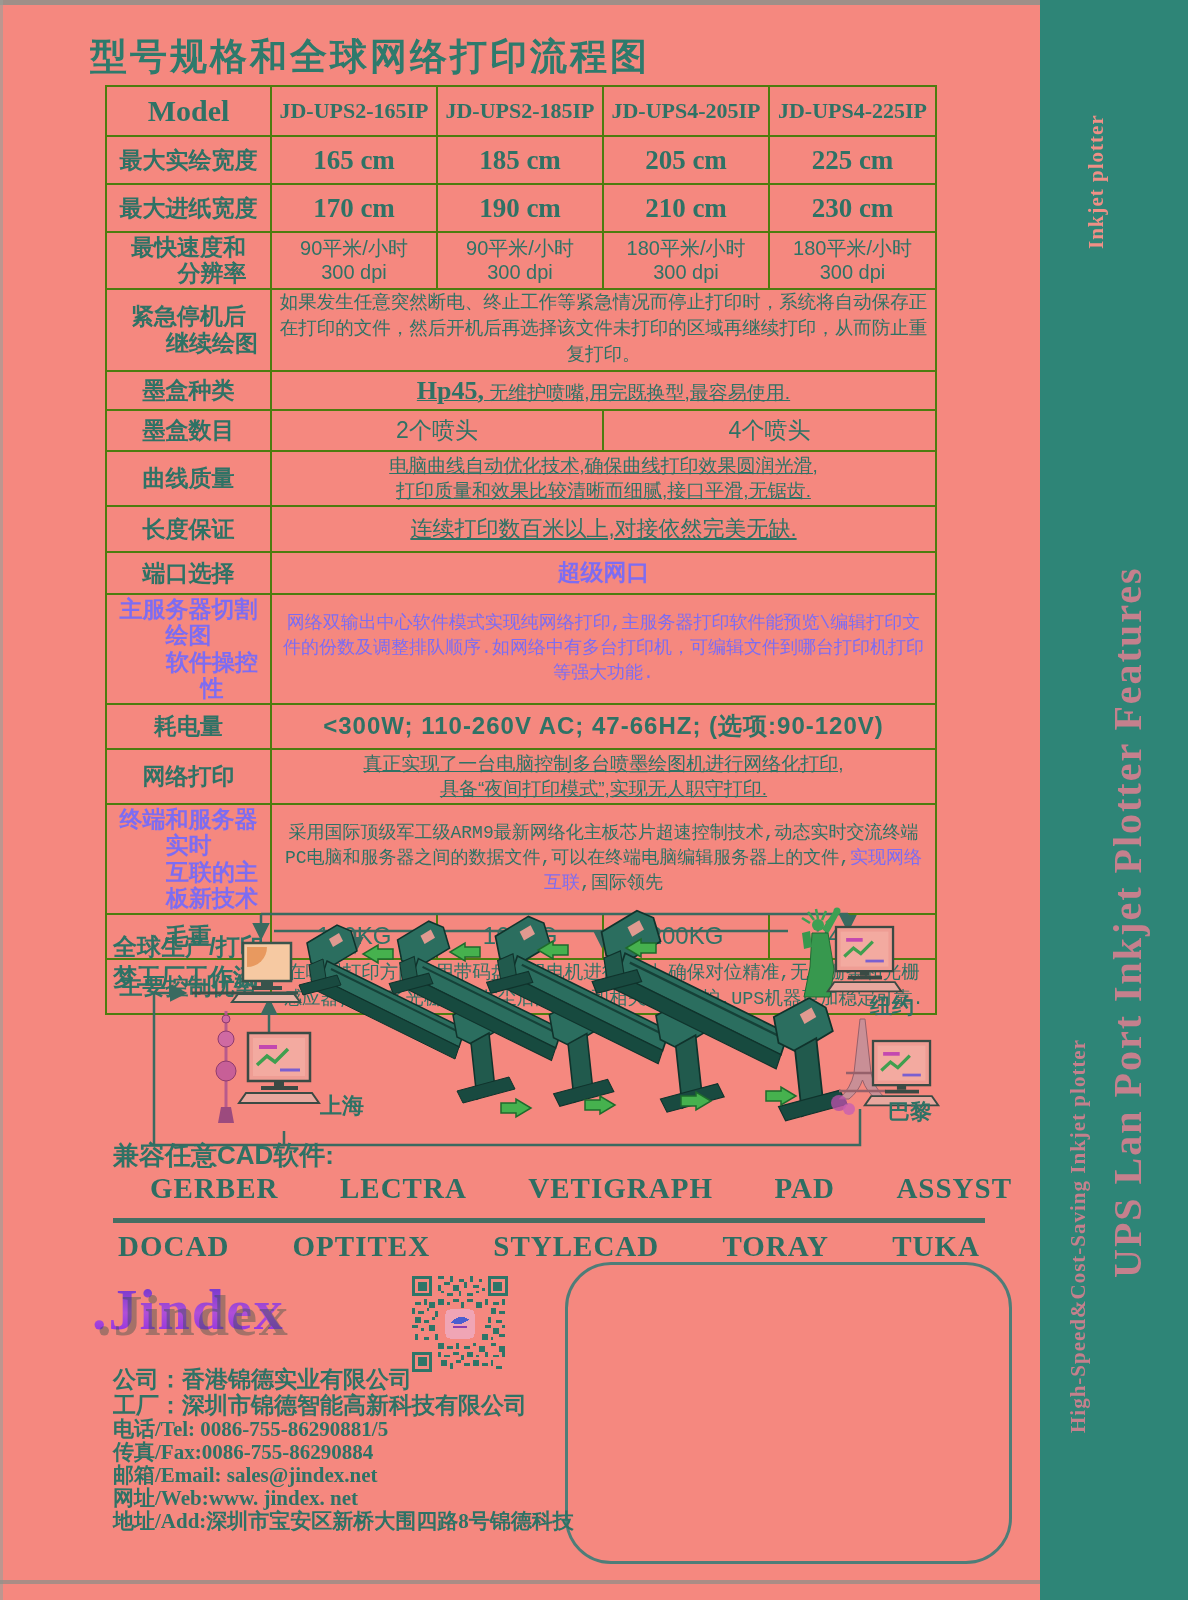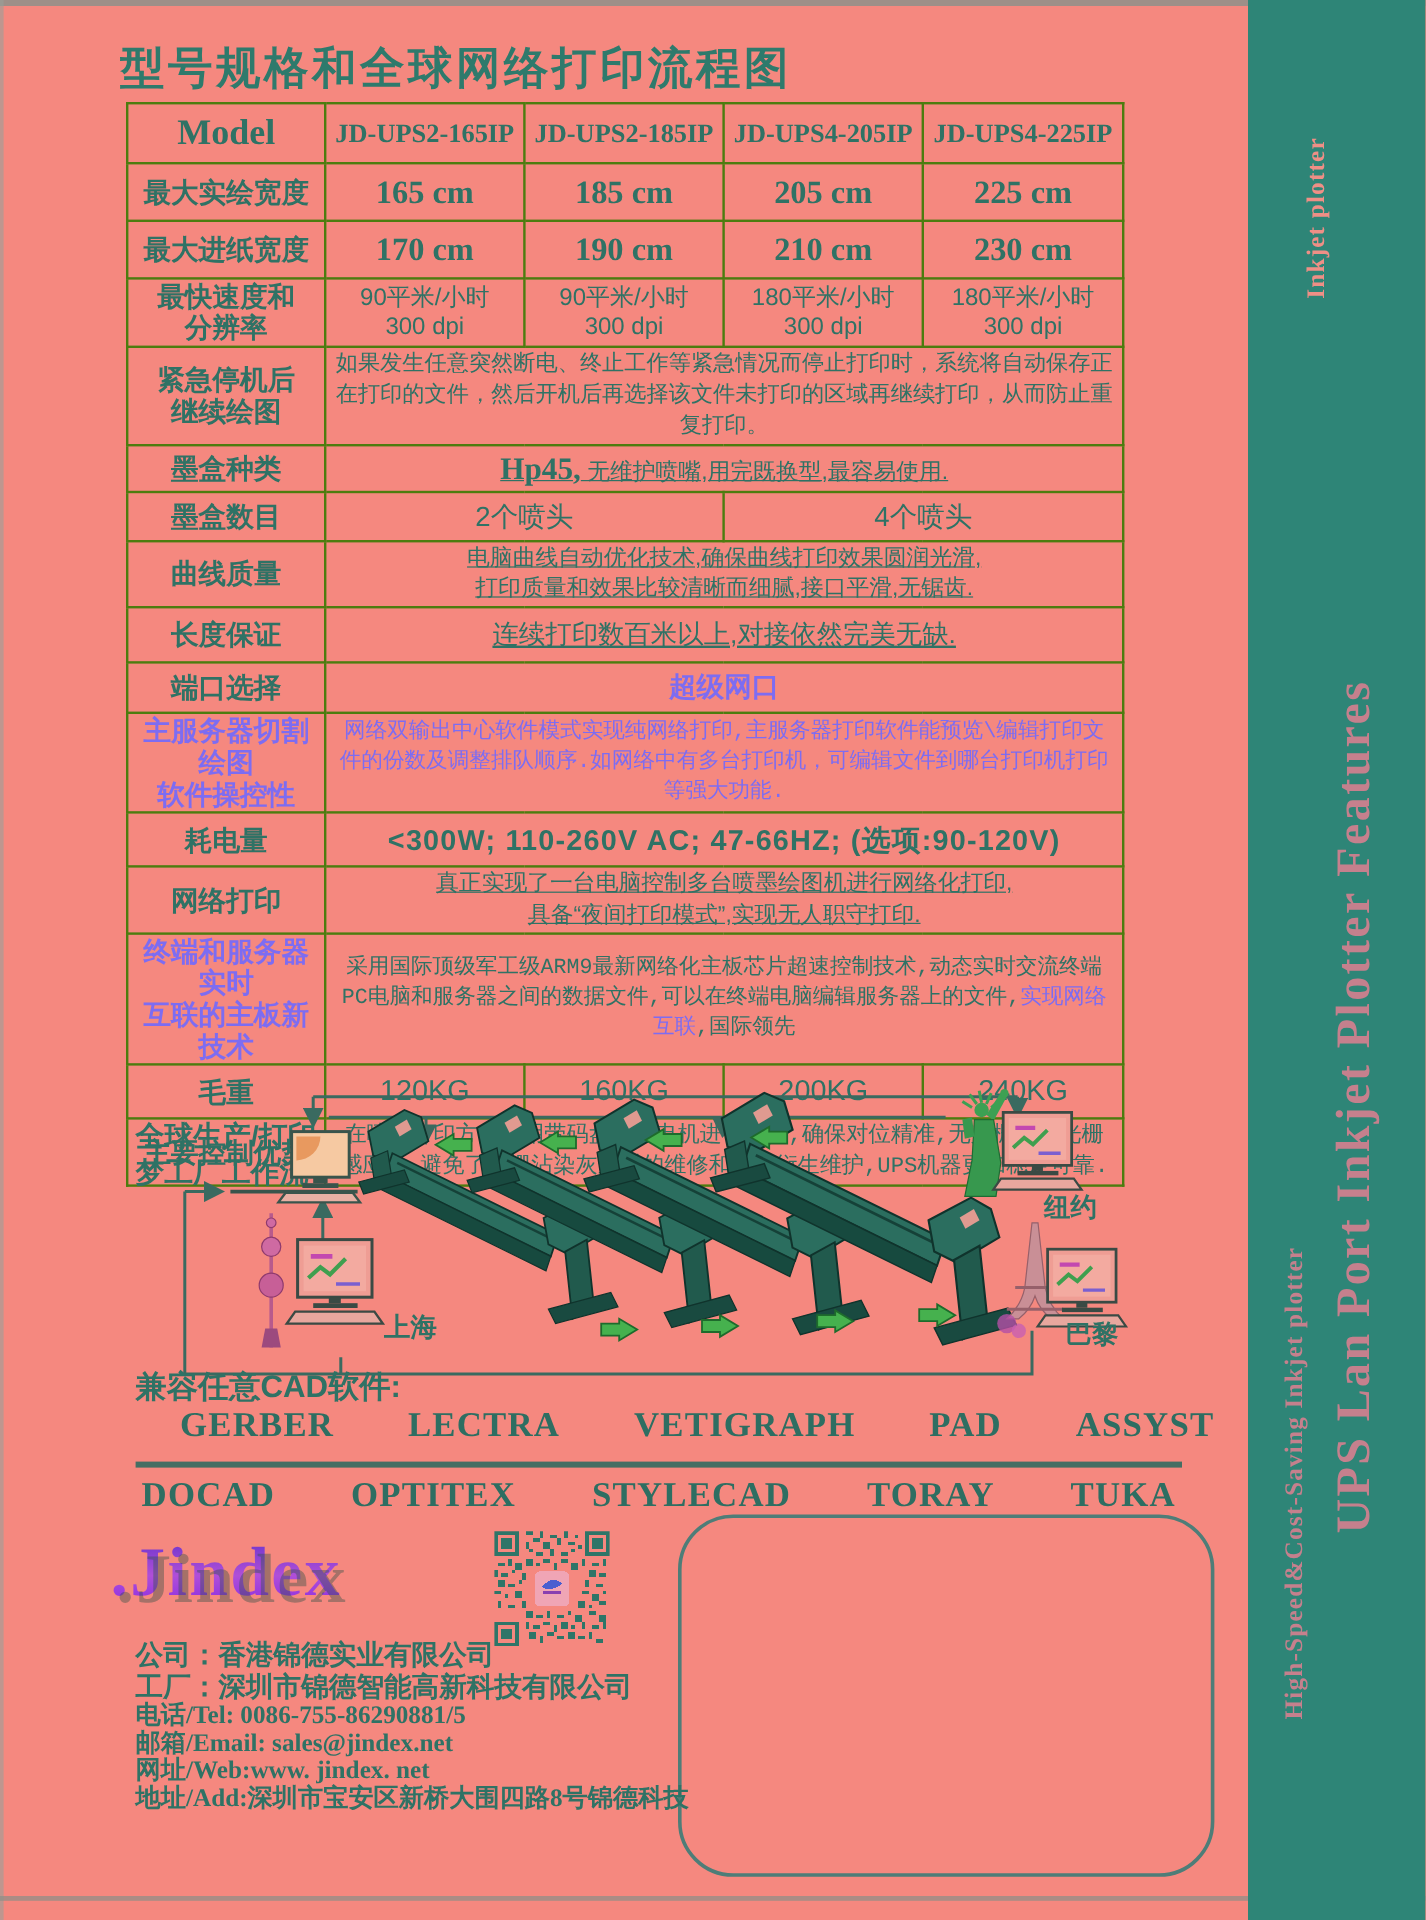--- a/index.html
+++ b/index.html
@@ -14,32 +14,32 @@
   .edge-bottom{position:absolute;left:0;top:1580px;width:1188px;height:4px;background:#8a8f88;opacity:.7;}
 
   
   .spine{position:absolute;left:1040px;top:0;width:148px;height:1600px;background:#2e8577;}
   .vtext{position:absolute;writing-mode:vertical-rl;transform:rotate(180deg);
          font-family:"Liberation Serif", serif;font-weight:bold;white-space:nowrap;}
   .vtext.top{left:44px;top:14px;height:235px;font-size:21px;color:#ef8f86;letter-spacing:1px;}
   .vtext.big{left:64px;top:438px;height:840px;font-size:40px;color:#c5808d;letter-spacing:2px;}
   .vtext.small{left:26px;top:688px;height:745px;font-size:21px;color:#c5808d;letter-spacing:1px;}
 
-  .page-title{position:absolute;left:100px;top:32px;font-size:37px;font-weight:bold;
+  .page-title{position:absolute;left:90px;top:32px;font-size:37px;font-weight:bold;
               color:#2e7a6c;letter-spacing:3px;}
 
   
   table.spec{position:absolute;left:105px;top:85px;width:830px;border-collapse:collapse;
              table-layout:fixed;}
   table.spec td{border:2px solid #4d7c0f;padding:1px 6px;text-align:center;vertical-align:middle;
                 color:#2f7265;overflow:hidden;}
   .c-model-h{font-family:"Liberation Serif",serif;font-weight:bold;font-size:30px;}
   .c-model{font-family:"Liberation Serif",serif;font-weight:bold;font-size:22px;}
   .c-lbl{font-size:23px;font-weight:bold;line-height:1.15;}
-  .c-lbl .l2{display:block;}
+  .c-lbl .l2{display:block;margin-left:47px;}
   .purple{color:#7d6cf2 !important;}
   .c-val{font-family:"Liberation Serif",serif;font-weight:bold;font-size:27px;}
   .c-speed{font-size:20px;line-height:1.2;}
   .c-body{font-size:18.5px;line-height:1.4;text-align:center;font-family:Liberation Mono, monospace;}
   .c-cbody{font-size:19px;line-height:1.35;text-decoration:underline;}
   .c-heads{font-size:23px;}
   .c-weight{font-size:24px;}
   .c-power{font-size:24px;font-weight:bold;letter-spacing:1px;}
   .c-port{font-size:23px;font-weight:bold;color:#7d6cf2 !important;}
   .brand{font-family:"Liberation Serif",serif;font-weight:bold;font-size:26px;}
@@ -399,16 +399,17 @@
     <rect x="11.5" y="11.5" width="10" height="10" rx="1.5" fill="#f0a5b5"></rect>
     <path d="M13.5,16 q3,-3.5 6,-1 q-3,2.5 -6,1 z" fill="#4a5fd0"></path>
     <path d="M14,17.5 h5" stroke="#8a3fb0" stroke-width="0.8"></path>
   </g>
 </svg>
 
 <div class="contact">
   <div class="cn">公司：香港锦德实业有限公司</div>
   <div class="cn">工厂：深圳市锦德智能高新科技有限公司</div>
   <div class="en">电话/Tel: 0086-755-86290881/5</div>
+  <div class="en">传真/Fax:0086-755-86290884</div>
   <div class="en">邮箱/Email: sales@jindex.net</div>
   <div class="en">网址/Web:www. jindex. net</div>
   <div class="en">地址/Add:深圳市宝安区新桥大围四路8号锦德科技</div>
 </div>
 
 </body></html>

